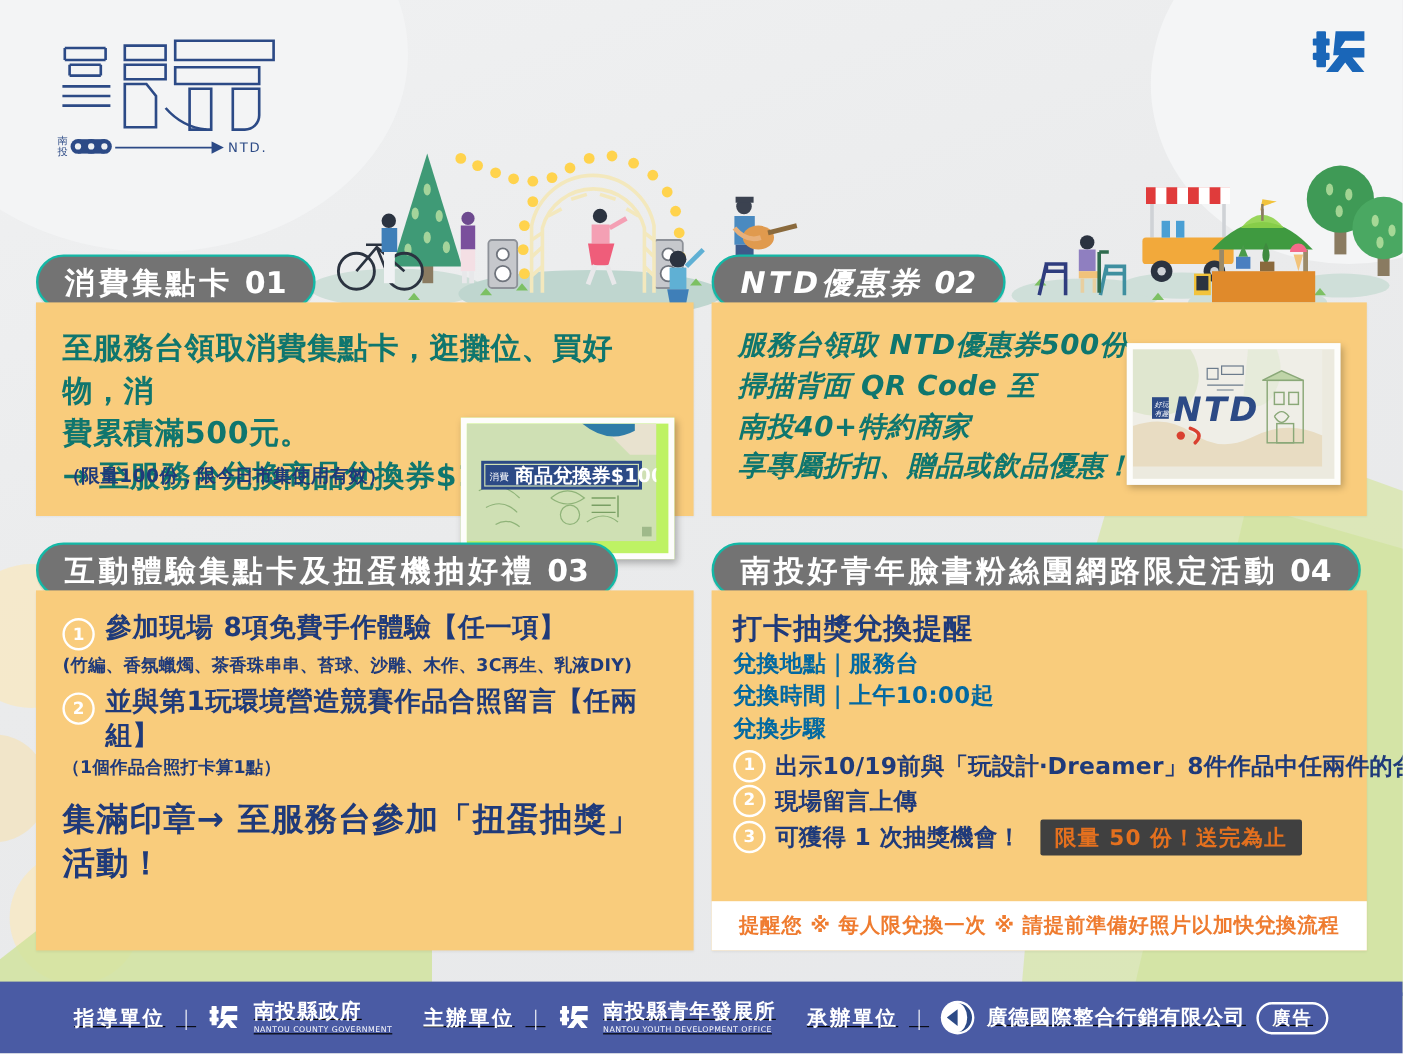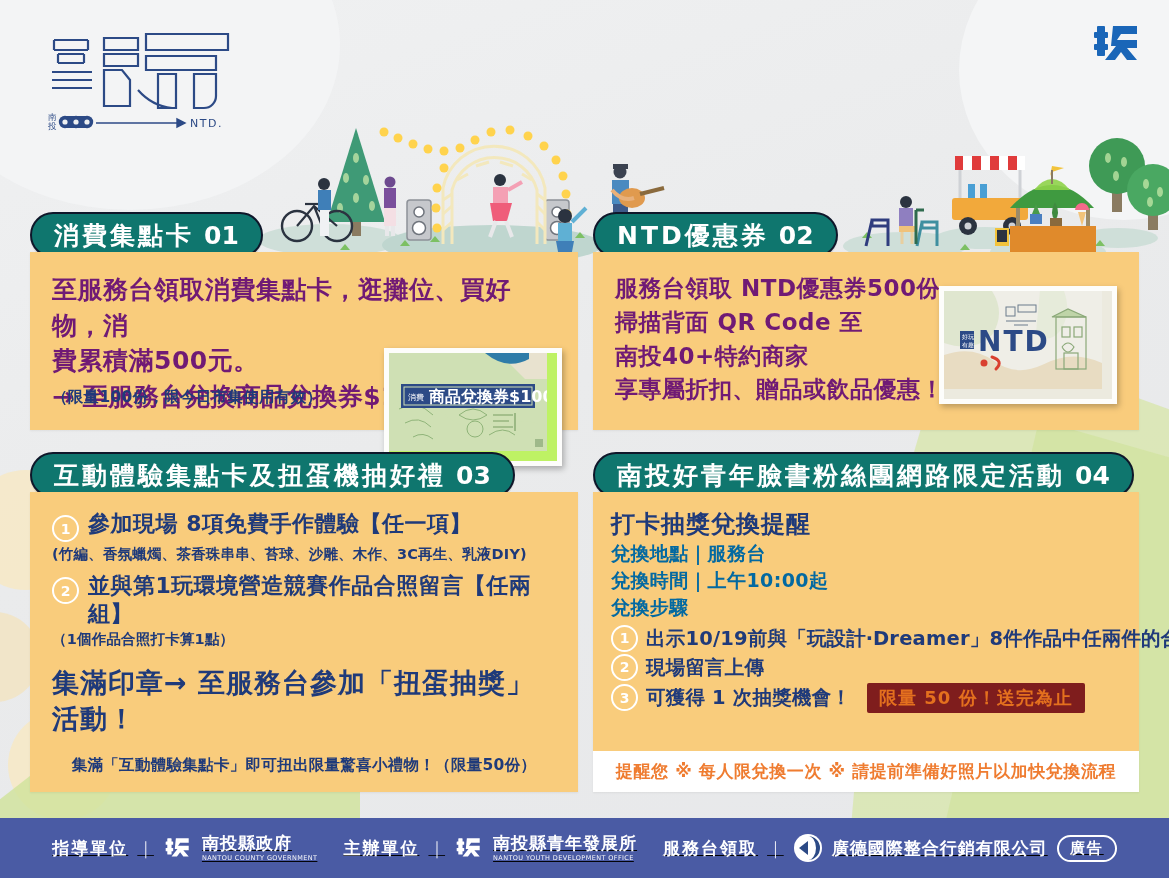--- a/index.html
+++ b/index.html
@@ -52,46 +52,46 @@
   .chev.left{left:0;}
   .chev.right{left:852px;}
 
   
   .illus{position:absolute;left:0;top:110px;width:1169px;height:160px;pointer-events:none;}
 
   
   .card{position:absolute;}
   .card-head{
     display:inline-flex;align-items:center;
-    background:#0f766e;border:2px solid #0f172a;border-radius:26px;
+    background:#737373;border:2px solid #14b8a6;border-radius:26px;
     color:#fff;font-weight:bold;height:42px;padding:0 22px;
     font-size:25px;letter-spacing:3px;white-space:nowrap;
     box-shadow:0 2px 0 rgba(0,0,0,.08);
     font-family:"DejaVu Sans","Liberation Sans",sans-serif;
   }
   .card-head .num{font-size:25px;letter-spacing:0;margin-left:10px;font-weight:bold;}
   .card-body{
     background:#f9cc7c;color:#203a78;margin-top:-6px;
     padding:20px 22px 18px 22px;position:relative;
     box-shadow:0 1px 2px rgba(0,0,0,.06);
     font-family:"DejaVu Sans","Liberation Sans",sans-serif;
   }
-  .l1{font-size:25px;font-weight:bold;line-height:1.42;letter-spacing:.5px;color:#701a75;}
+  .l1{font-size:25px;font-weight:bold;line-height:1.42;letter-spacing:.5px;color:#0f766e;}
   .l-small{font-size:15.5px;font-weight:bold;color:#1f3a7a;letter-spacing:.3px;}
 
   
   #card01{left:30px;top:212px;width:548px;}
   #card01 .card-body{height:178px;box-sizing:border-box;}
   .coupon{position:absolute;right:16px;top:96px;width:168px;height:108px;
     border:5px solid #fdfdfb;box-shadow:2px 3px 6px rgba(0,0,0,.28);
     background:#bef264;overflow:hidden;}
   .note01{position:absolute;left:22px;bottom:22px;}
 
   
-  #card02{left:593px;top:212px;width:546px;}
+  #card02{left:593px;top:212px;width:546px;font-style:italic;}
   #card02 .card-body{height:178px;box-sizing:border-box;}
   #card02 .l1{font-size:23px;line-height:1.47;}
   .ntdcard{position:absolute;right:22px;top:34px;width:168px;height:108px;
     border:5px solid #fdfdfb;box-shadow:2px 3px 6px rgba(0,0,0,.25);
     background:#eceadf;overflow:hidden;}
 
   
   #card03{left:30px;top:452px;width:548px;}
   #card03 .card-body{height:300px;box-sizing:border-box;padding-top:18px;}
   .step{display:flex;align-items:flex-start;gap:9px;}
@@ -107,21 +107,21 @@
   
   #card04{left:593px;top:452px;width:546px;}
   #card04 .card-body{height:300px;box-sizing:border-box;padding:16px 18px 0 18px;}
   .h04{font-size:24px;font-weight:bold;color:#1f3a7a;letter-spacing:1px;}
   .row04{font-size:19px;font-weight:bold;color:#0369a1;line-height:1.42;letter-spacing:.4px;}
   .steps04{margin-top:4px;}
   .s4{display:flex;align-items:center;gap:8px;margin-bottom:2px;}
   .s4 .bullet{margin-top:0;}
   .s4txt{font-size:19.5px;font-weight:bold;color:#1f3a7a;letter-spacing:.2px;white-space:nowrap;}
   .mirror-note{font-size:13px;font-weight:bold;color:#1f3a7a;text-align:right;margin:-3px 6px 2px 0;}
-  .limit-box{display:inline-block;background:#7f1d1d;color:#e4701e;font-size:18px;font-weight:bold;
+  .limit-box{display:inline-block;background:#404040;color:#e4701e;font-size:18px;font-weight:bold;
     padding:3px 12px;margin-left:8px;letter-spacing:1px;border-radius:2px;}
   .remind{position:absolute;left:0;right:0;bottom:0;background:#fff;color:#ef7c30;
     font-size:17px;font-weight:bold;text-align:center;padding:9px 0 9px 0;letter-spacing:.6px;}
 
   
   .footer{position:absolute;left:0;bottom:0;width:1169px;height:60px;background:#4a5ba4;
     display:flex;align-items:center;justify-content:center;gap:26px;text-decoration:underline;}
   .f-group{display:flex;align-items:center;gap:9px;color:#fff;
     font-family:"DejaVu Sans","Liberation Sans",sans-serif;}
   .f-label{font-size:17px;font-weight:bold;letter-spacing:2px;}
@@ -479,21 +479,20 @@
       </div>
       <div class="sub03">(竹編、香氛蠟燭、茶香珠串串、苔球、沙雕、木作、3C再生、乳液DIY)</div>
 
       <div class="step">
         <div class="bullet">2</div>
         <div class="step-txt">並與第1玩環境營造競賽作品合照留言【任兩組】</div>
       </div>
       <div class="sub03">（1個作品合照打卡算1點）</div>
 
       <div class="big03">集滿印章→ 至服務台參加「扭蛋抽獎」活動！</div>
-      <div class="foot03">集滿「互動體驗集點卡」即可扭出限量驚喜小禮物！（限量50份）</div>
     </div>
   </div>
 
   <div class="card" id="card04">
     <div class="card-head">
       <span>南投好青年臉書粉絲團網路限定活動</span>
       <span class="num">04</span>
     </div>
     <div class="card-body">
       <div class="h04">打卡抽獎兌換提醒</div>
@@ -556,21 +555,21 @@
           </g>
         </svg>
       </span>
       <span class="f-org">
         <span class="cn">南投縣青年發展所</span>
         <span class="en">NANTOU YOUTH DEVELOPMENT OFFICE</span>
       </span>
     </div>
 
     <div class="f-group">
-      <span class="f-label">服務台領取</span>
+      <span class="f-label">承辦單位</span>
       <span class="f-sep">｜</span>
       <span class="f-mark">
         <svg width="30" height="30" viewBox="0 0 30 30" aria-hidden="true">
           <circle cx="15" cy="15" r="14" fill="#ffffff"></circle>
           <path d="M15 3 a12 12 0 0 1 0 24 a8 12 0 0 0 0 -24 z" fill="#2c4a86"></path>
           <path d="M6 15 l9 -7 v14 z" fill="#2c4a86"></path>
         </svg>
       </span>
       <span class="f-org">
         <span class="cn">廣德國際整合行銷有限公司</span>

